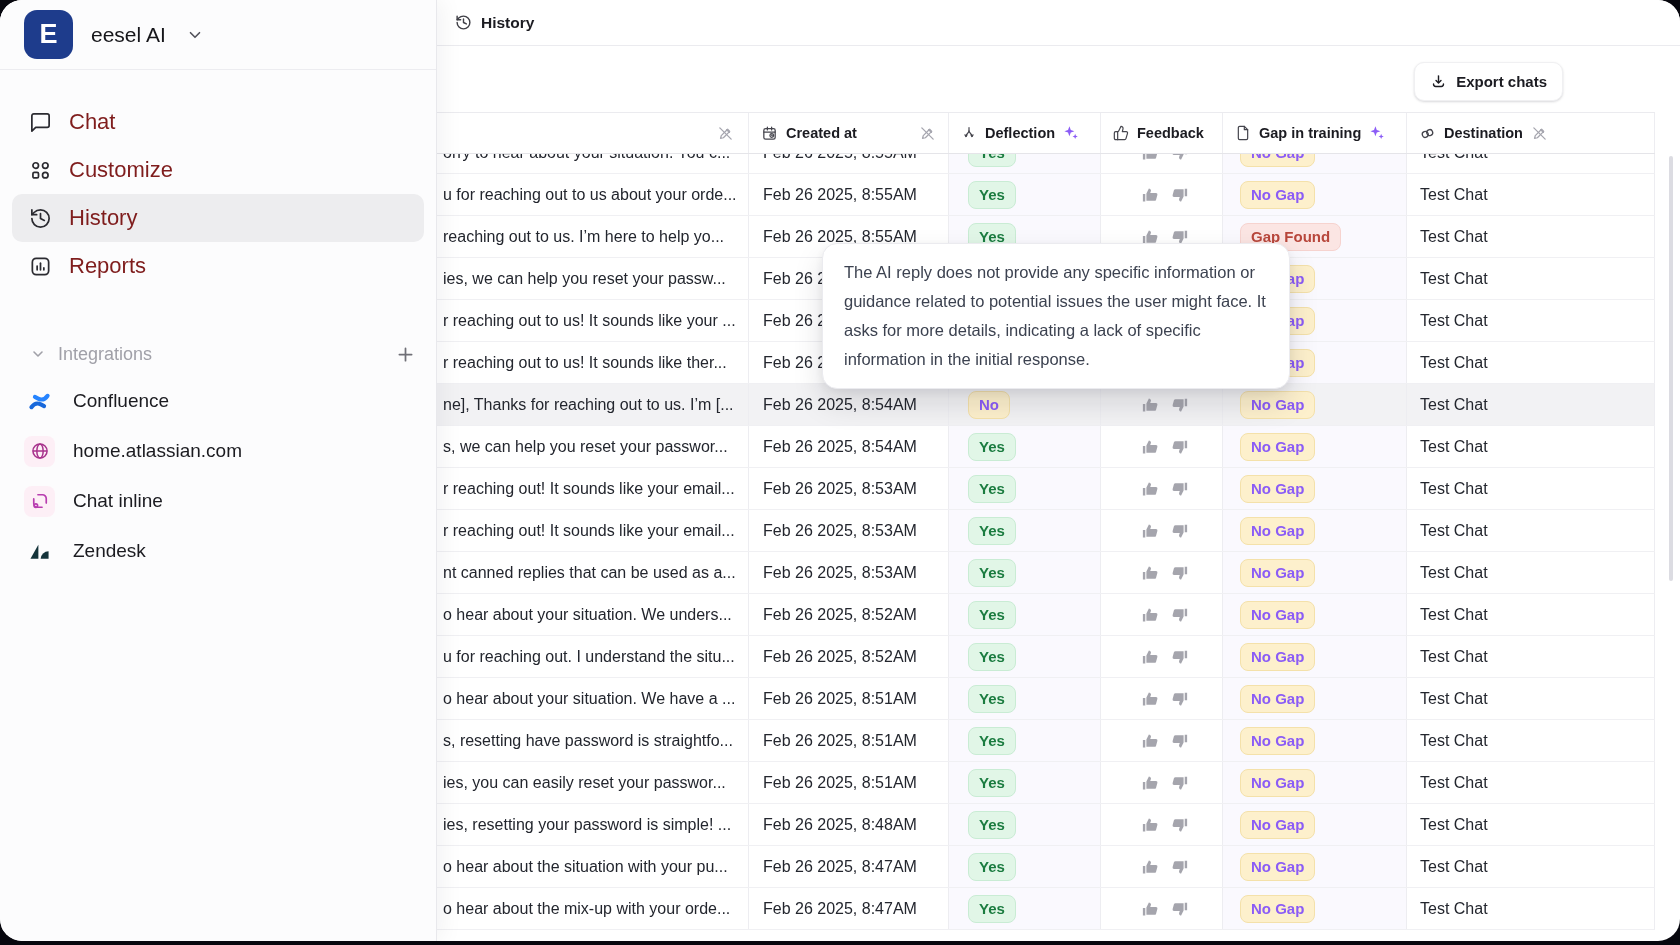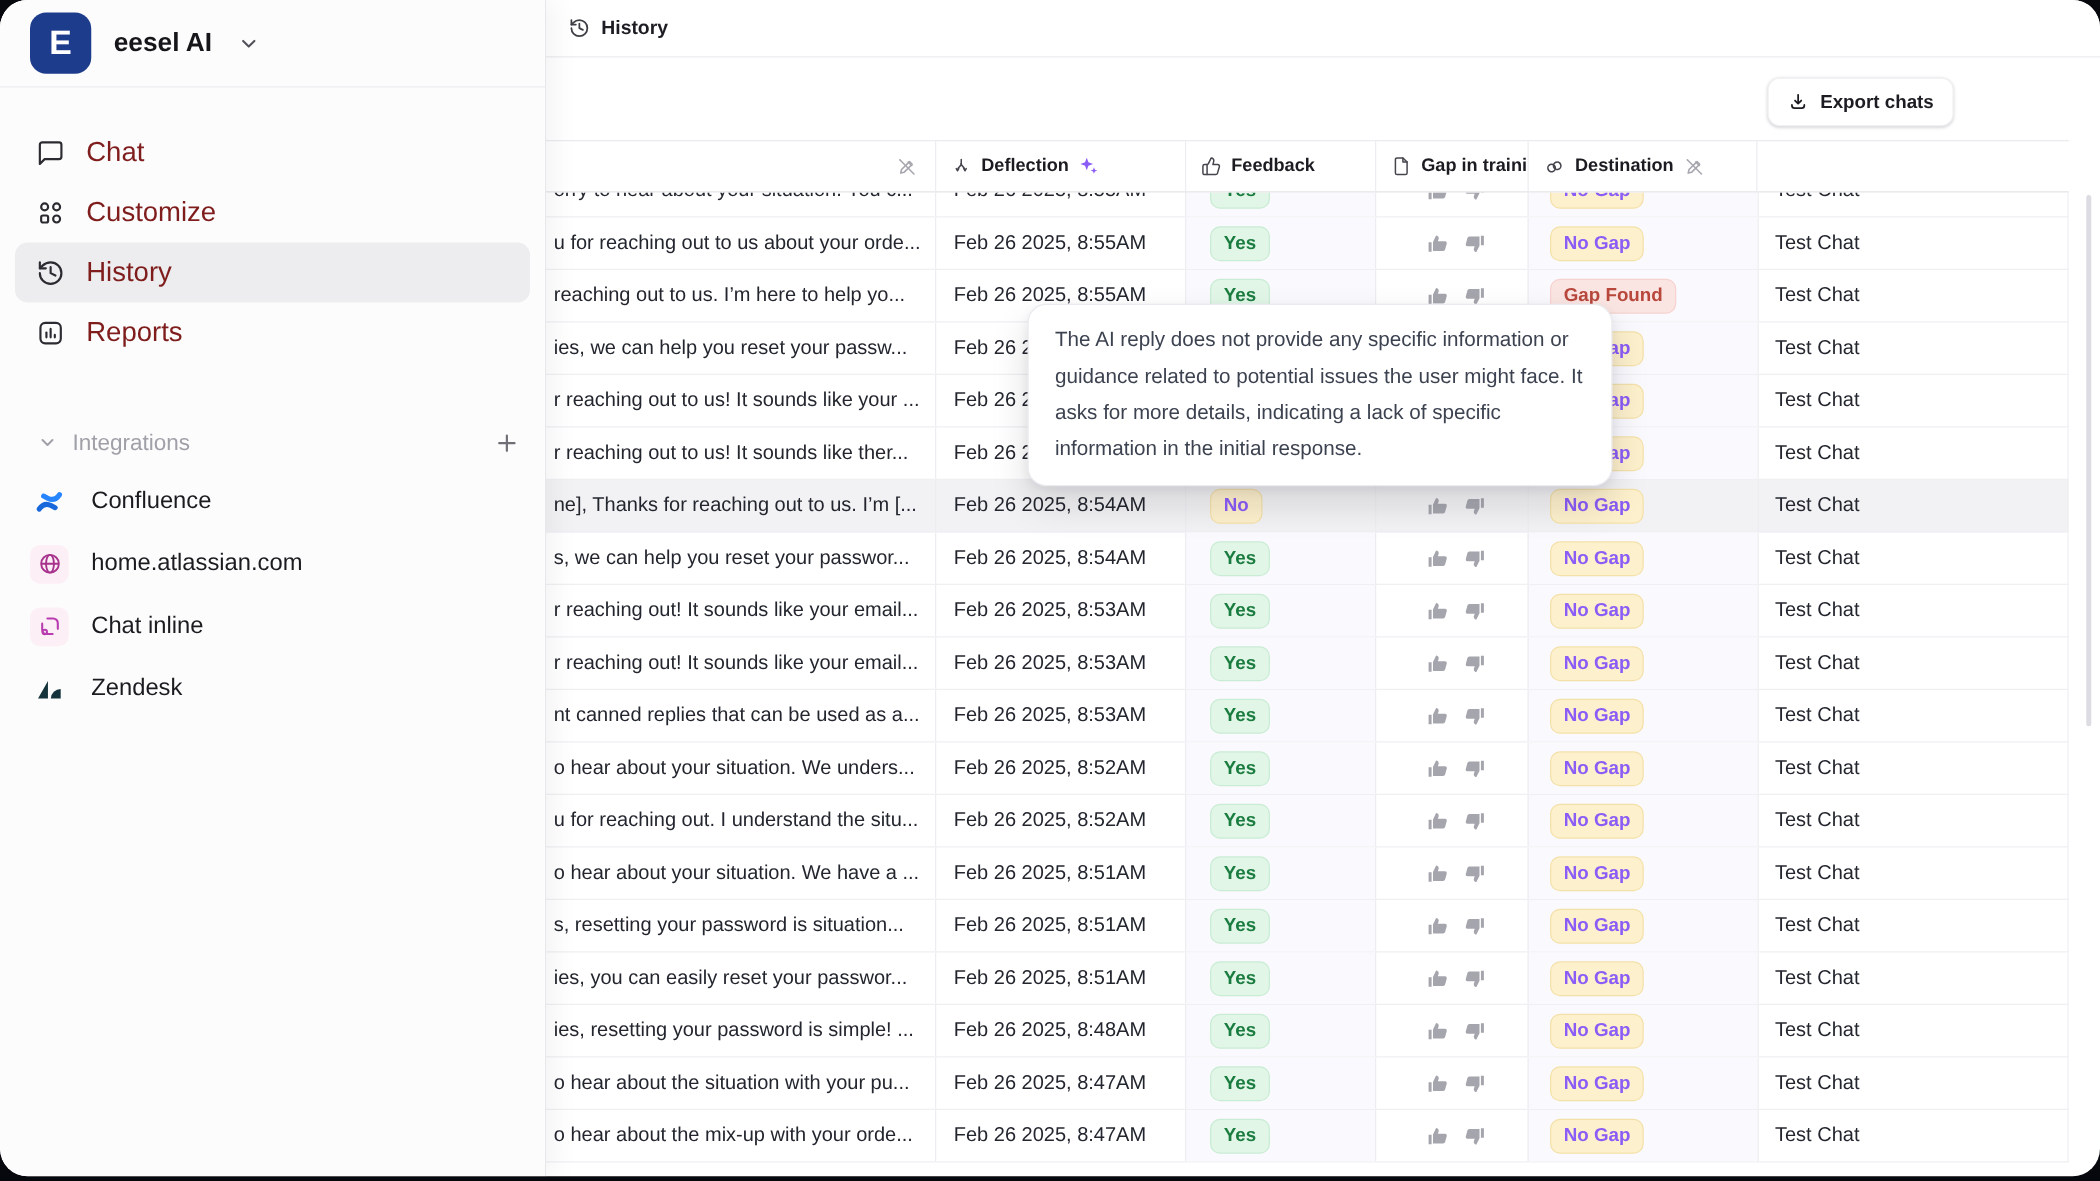--- a/index.html
+++ b/index.html
@@ -69,21 +69,21 @@
     padding:14px 21px;z-index:9;font-size:16.5px;line-height:29px;color:#3c4250;
   }
   
   .sidebar{
     position:absolute;left:0;top:0;width:437px;height:941px;box-sizing:border-box;
     background:#fcfcfd;border-right:1px solid #e8e8ec;border-radius:22px 0 0 22px;
     box-shadow:6px 0 22px rgba(10,12,30,.05);z-index:5;
   }
   .ws-row{height:70px;border-bottom:1px solid #ececf0;display:flex;align-items:center;padding:0 24px;gap:18px;box-sizing:border-box;}
   .logo{width:49px;height:49px;border-radius:13px;background:#1e3c8c;color:#fff;font-size:27px;font-weight:700;display:flex;align-items:center;justify-content:center;}
-  .ws-name{font-size:21px;font-weight:700;color:#16161a;}
+  .ws-name{font-size:21px;font-weight:400;color:#16161a;}
   .ws-chevron{color:#52525b;margin-left:2px;}
   .nav{padding:28px 12px 0;}
   .nav-item{display:flex;align-items:center;gap:17px;height:48px;padding:0 17px;border-radius:10px;font-size:22px;color:#7f1d1d;font-weight:500;cursor:pointer;}
   .nav-item.active{background:#ededef;}
   .nav-item .icon{color:#2b2b31;}
   .integ-head{display:flex;align-items:center;gap:12px;padding:0 20px 0 30px;margin-top:46px;height:36px;color:#a0a0a8;font-size:18px;font-weight:500;}
   .integ-head .plus{margin-left:auto;color:#6f6f76;cursor:pointer;}
   .integ-list{padding:4px 0 0;}
   .integ-item{display:flex;align-items:center;gap:18px;height:50px;padding:0 24px;font-size:19px;color:#1b1b20;font-weight:500;cursor:pointer;}
   .ibox{width:31px;height:31px;border-radius:8px;display:flex;align-items:center;justify-content:center;}
@@ -123,20 +123,39 @@
       <span class="icon dim-ic">
         <svg width="17" height="17" viewBox="0 0 24 24" fill="none" stroke="currentColor" stroke-width="1.8" stroke-linecap="round" stroke-linejoin="round">
             <path d="M13.5 6.5l4 4"></path>
             <path d="M5 19l1-4 9-9 3 3-9 9z"></path>
             <line x1="4" y1="4" x2="20" y2="20"></line>
           </svg>
       </span>
     </div>
     <div class="th">
       <span class="icon lead-ic">
+        <svg width="17" height="17" viewBox="0 0 24 24" fill="none" stroke="currentColor" stroke-width="1.8" stroke-linecap="round" stroke-linejoin="round">
+            <rect x="4" y="5" width="16" height="15" rx="2.5"></rect>
+            <path d="M4 10h16"></path>
+            <path d="M9 3v4M15 3v4"></path>
+            <circle cx="15.2" cy="14.8" r="2.6"></circle>
+            <path d="M15.2 13.8v1l.8.5"></path>
+          </svg>
+      </span>
+      <span>Created at</span>
+      <span class="icon dim-ic right">
+        <svg width="17" height="17" viewBox="0 0 24 24" fill="none" stroke="currentColor" stroke-width="1.8" stroke-linecap="round" stroke-linejoin="round">
+            <path d="M13.5 6.5l4 4"></path>
+            <path d="M5 19l1-4 9-9 3 3-9 9z"></path>
+            <line x1="4" y1="4" x2="20" y2="20"></line>
+          </svg>
+      </span>
+    </div>
+    <div class="th">
+      <span class="icon lead-ic">
         <svg width="16" height="16" viewBox="0 0 24 24" fill="none" stroke="currentColor" stroke-width="1.8" stroke-linecap="round" stroke-linejoin="round">
             <path d="M12 4v5"></path>
             <path d="M12 9c0 3.5-4.5 3.5-4.5 8"></path>
             <path d="M12 9c0 3.5 4.5 3.5 4.5 8"></path>
             <path d="M6 14.8l1.5 2.6L9 14.8"></path>
             <path d="M15 14.8l1.5 2.6 1.5-2.6"></path>
           </svg>
       </span>
       <span>Deflection</span>
       <span class="icon spark">
@@ -593,21 +612,21 @@
       </div>
       <div class="c-gap">
             <span class="badge badge-gap b-amber">No Gap</span>
           </div>
       <div class="c-dest">
             <span>Test Chat</span>
           </div>
     </div>
         <div class="row grid-cols">
       <div class="c-preview">
-            <span>s, resetting your password is situation...</span>
+            <span>s, resetting have password is straightfo...</span>
           </div>
       <div class="c-created">
             <span>Feb 26 2025, 8:51AM</span>
           </div>
       <div class="c-deflection">
             <span class="badge badge-deflection b-green">Yes</span>
           </div>
       <div class="c-feedback">
         <span class="icon">
           <svg width="18" height="18" viewBox="0 0 24 24" fill="#a5a5ad">

